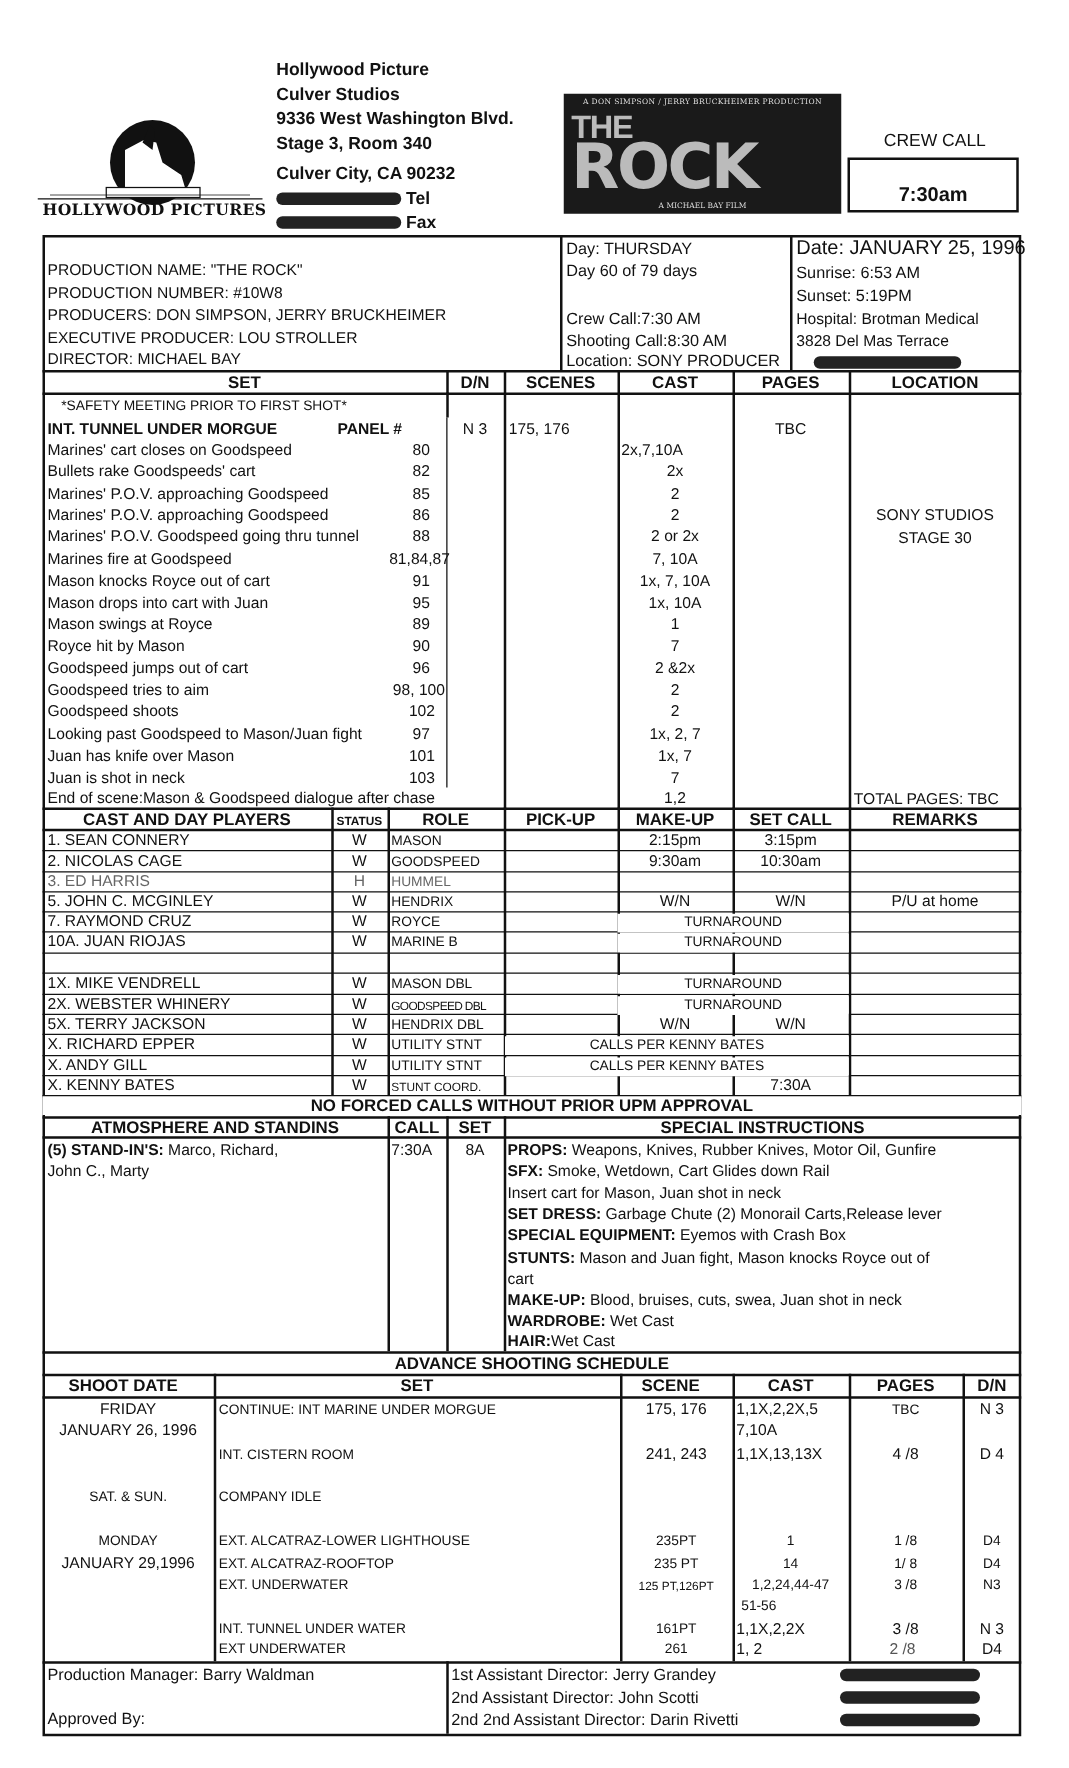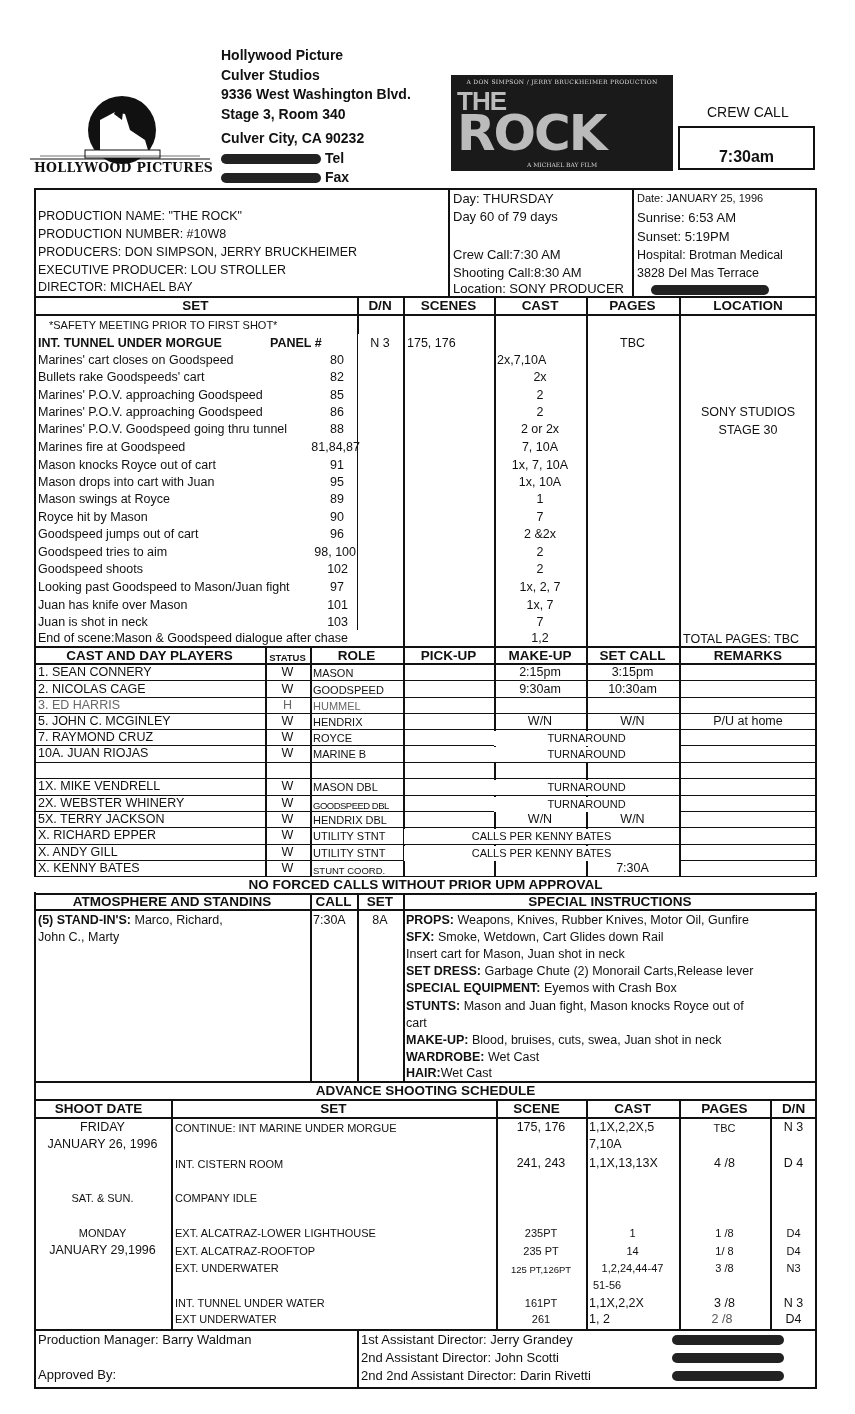--- a/index.html
+++ b/index.html
@@ -73,21 +73,21 @@
 <div class="t" style="left:38px;top:245px">PRODUCERS: DON SIMPSON, JERRY BRUCKHEIMER</div>
 <div class="t" style="left:38px;top:263px">EXECUTIVE PRODUCER: LOU STROLLER</div>
 <div class="t" style="left:38px;top:280px">DIRECTOR: MICHAEL BAY</div>
 
 <div class="t" style="left:453px;top:191px;font-size:13px">Day: THURSDAY</div>
 <div class="t" style="left:453px;top:209px;font-size:13px">Day 60 of 79 days</div>
 <div class="t" style="left:453px;top:247px;font-size:13px">Crew Call:7:30 AM</div>
 <div class="t" style="left:453px;top:265px;font-size:13px">Shooting Call:8:30 AM</div>
 <div class="t" style="left:453px;top:281px;font-size:13px">Location: SONY PRODUCER</div>
 
-<div class="t" style="left:637px;top:191px;font-size:11px">Date: JANUARY 25, 1996</div>
+<div class="t" style="left:637px;top:191px;font-size:16px">Date: JANUARY 25, 1996</div>
 <div class="t" style="left:637px;top:210px;font-size:13px">Sunrise: 6:53 AM</div>
 <div class="t" style="left:637px;top:229px;font-size:13px">Sunset:  5:19PM</div>
 <div class="t" style="left:637px;top:248px">Hospital: Brotman Medical</div>
 <div class="t" style="left:637px;top:266px">3828 Del Mas Terrace</div>
 <div class="abs redact" style="left:651px;top:285px;width:118px"></div>
 
 <div class="line-h" style="left:34px;top:296px;width:783px"></div>
 <div class="line-h" style="left:34px;top:314px;width:783px"></div>
 <div class="line-v" style="left:357px;top:296px;height:19px"></div>
 <div class="line-v" style="left:403px;top:296px;height:352px"></div>

